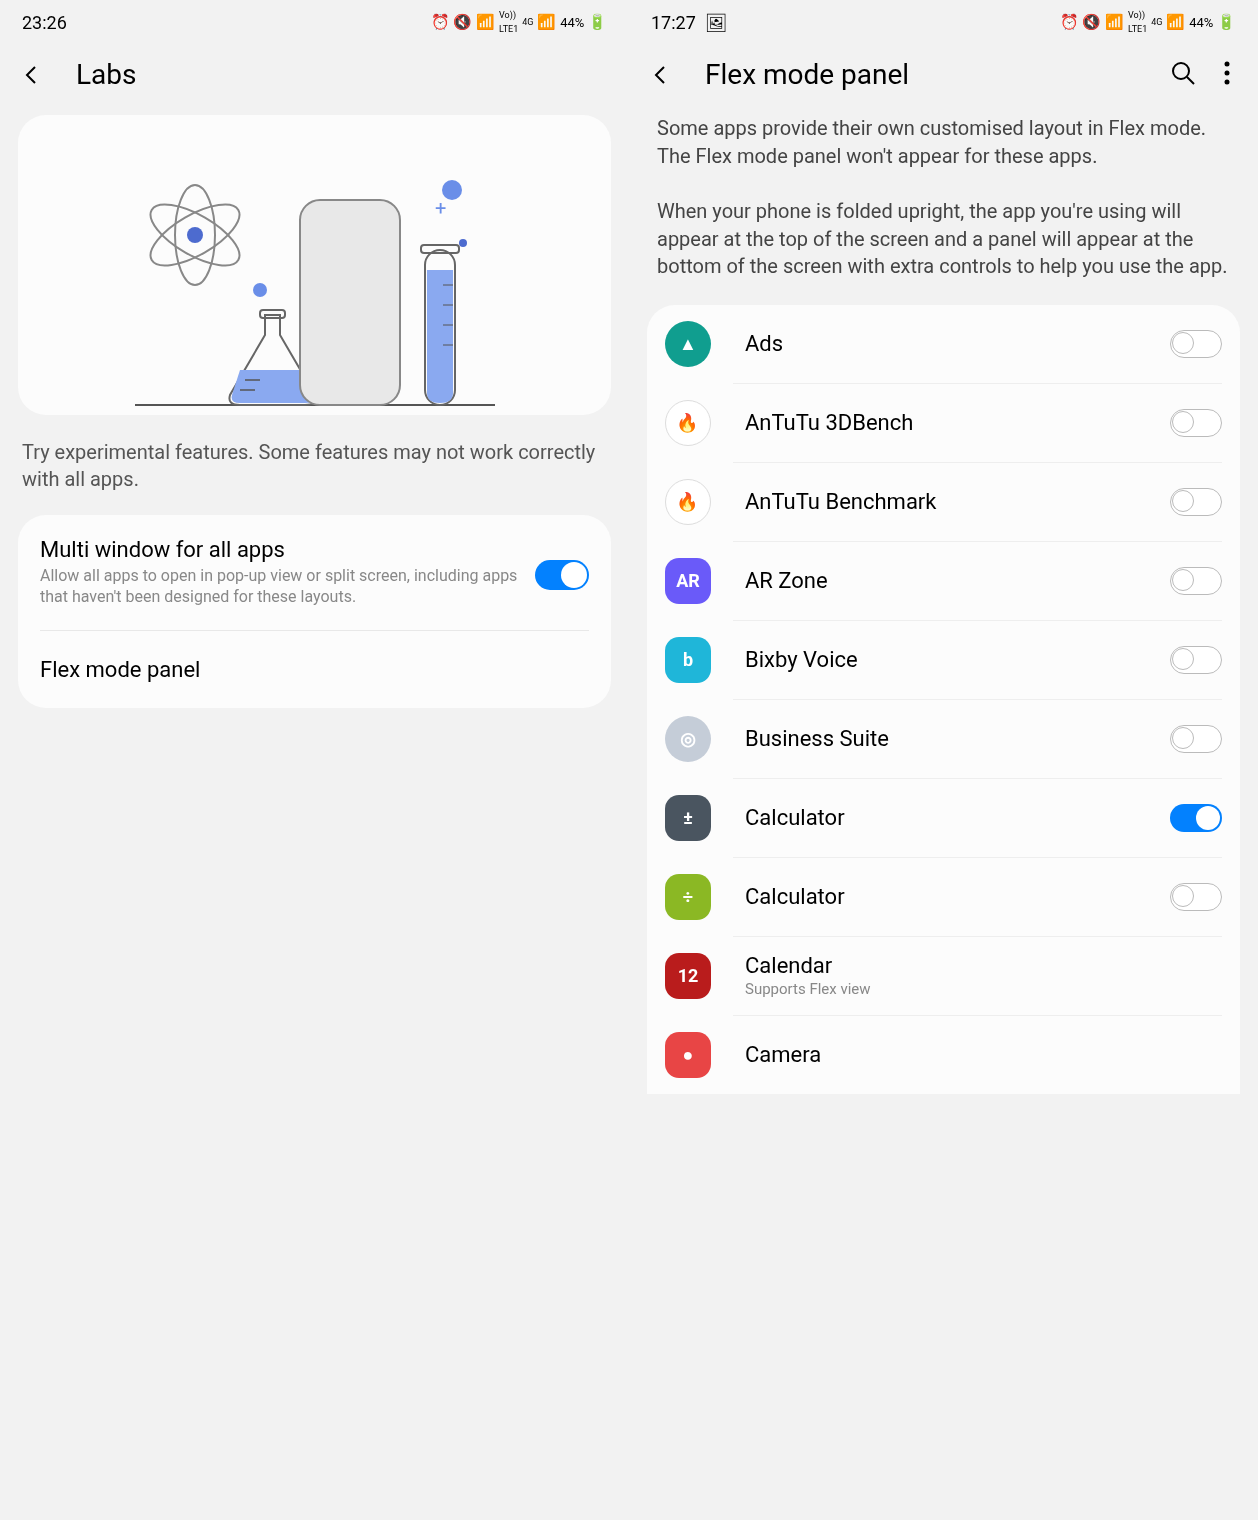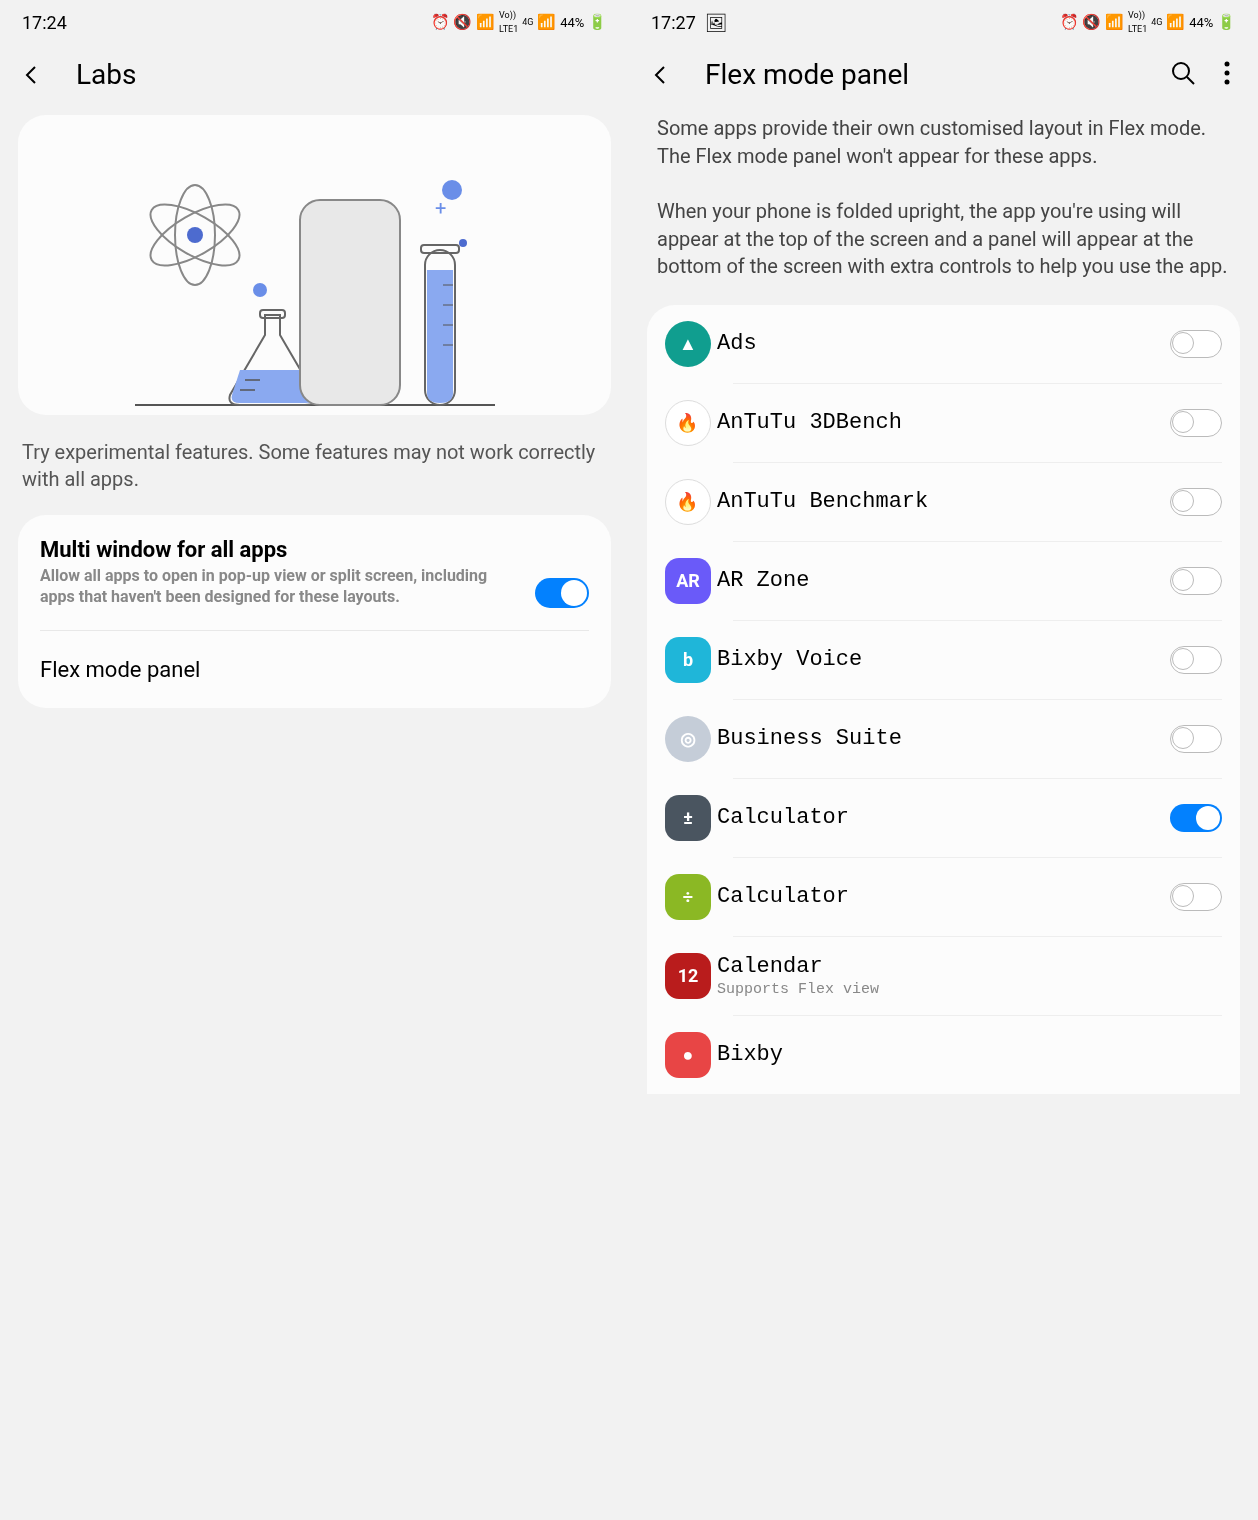--- a/index.html
+++ b/index.html
@@ -12,53 +12,53 @@
   .status-right .tiny { font-size: 9px; line-height: 14px; }
   .appbar { display: flex; align-items: center; padding: 18px 18px 24px; gap: 30px; }
   .back { width: 28px; height: 28px; display:flex; align-items:center; justify-content:center; }
   .title { font-size: 28px; font-weight: 400; color: #000; }
   .appbar-actions { margin-left: auto; display:flex; align-items:center; gap: 28px; padding-right: 10px;}
   .card { background: #fcfcfc; border-radius: 28px; margin: 0 18px; overflow: hidden; }
   .illustration { height: 300px; display:flex; align-items:flex-end; justify-content:center; position:relative; }
   .desc { padding: 24px 22px 4px; font-size: 20px; color: #555; line-height: 1.35; }
   .desc2 { padding: 0 28px 24px; font-size: 20px; color: #444; line-height: 1.38; }
   .desc2 p + p { margin-top: 28px; }
-  .setting-row { padding: 22px 22px; display:flex; align-items:flex-end;font-weight:bold; }
+  .setting-row { padding: 22px 22px; display:flex; align-items:center; }
   .setting-text { flex: 1; padding-right: 16px; }
   .setting-title { font-size: 22px; color: #000; margin-bottom: 4px; }
   .setting-sub { font-size: 16px; color: #888; line-height: 1.3; }
   .divider { height: 1px; background: #e8e8e8; margin: 0 22px; }
   .simple-row { padding: 26px 22px; font-size: 22px; color: #000; }
   .toggle { width: 54px; height: 30px; border-radius: 15px; position: relative; flex-shrink:0; margin-top: 6px; }
   .toggle .knob { position:absolute; width: 26px; height: 26px; background:#fff; border-radius:50%; top:2px; }
   .toggle.on { background:#0381fe; }
   .toggle.on .knob { right: 2px; }
   .app-list { background:#fcfcfc; border-radius: 28px 28px 0 0; margin: 0 18px; }
   .app-row { display:flex; align-items:center; padding: 16px 18px; }
   .app-icon { width: 46px; height: 46px; border-radius: 50%; flex-shrink:0; display:flex; align-items:center; justify-content:center; font-size:18px; font-weight:bold; color:#fff; }
-  .app-label-wrap { flex:1; margin-left: 6px; font-family: Liberation Mono, monospace; }
+  .app-label-wrap { flex:1; margin-left: 34px; }
   .app-label { font-size: 22px; color:#000; }
   .app-sub { font-size: 15px; color: #888; margin-top:2px;}
   .app-divider { height:1px; background:#eee; margin-left: 86px; margin-right: 18px; }
   .app-toggle { width: 52px; height: 28px; border-radius: 14px; position: relative; flex-shrink:0; }
   .app-toggle .knob { position:absolute; width: 24px; height: 24px; background:#fff; border-radius:50%; top:2px; }
   .app-toggle.on { background:#0381fe; }
   .app-toggle.on .knob { right: 2px; }
   .app-toggle.off { background:#fff; border: 1.5px solid #bbb; }
   .app-toggle.off .knob { left: 1px; border: 1.5px solid #bbb; width:22px; height:22px; top:1px;}
   .squircle { border-radius: 14px !important; }
 </style>
 </head>
 <body>
 
 <div class="container">
 
   <div class="screen">
     <div class="statusbar">
-      <span>17:24</span>
+      <span>23:26</span>
       <div class="status-right">
         <span class="icon-small">⏰</span>
         <span class="icon-small">🔇</span>
         <span class="icon-small">📶</span>
         <span class="tiny">Vo))<br>LTE1</span>
         <span class="tiny">4G</span>
         <span class="icon-small">📶</span>
         <span>44%</span>
         <span class="icon-small">🔋</span>
       </div>
@@ -261,18 +261,18 @@
           <div class="app-icon squircle" style="background:#b91c1c;">12</div>
           <div class="app-label-wrap">
             <div class="app-label">Calendar</div>
             <div class="app-sub">Supports Flex view</div>
           </div>
         </div>
         <div class="app-divider"></div>
         <div class="app-row">
           <div class="app-icon squircle" style="background:#e84545;">●</div>
           <div class="app-label-wrap">
-            <div class="app-label">Bixby</div>
+            <div class="app-label">Camera</div>
           </div>
         </div>
       </div>
   </div>
 </div>
 
 </body></html>

